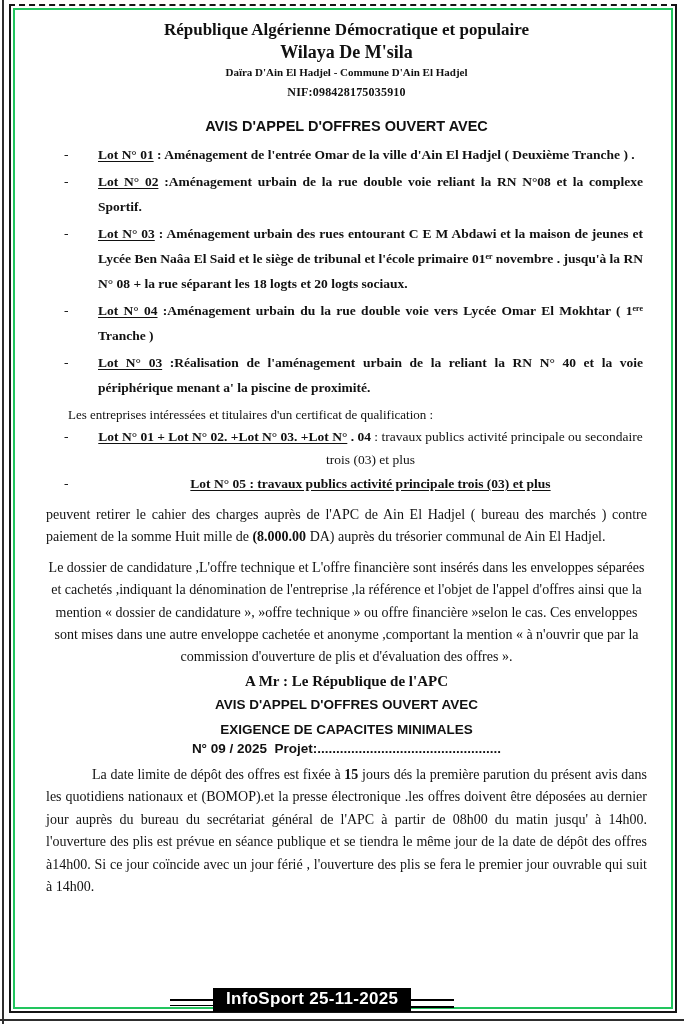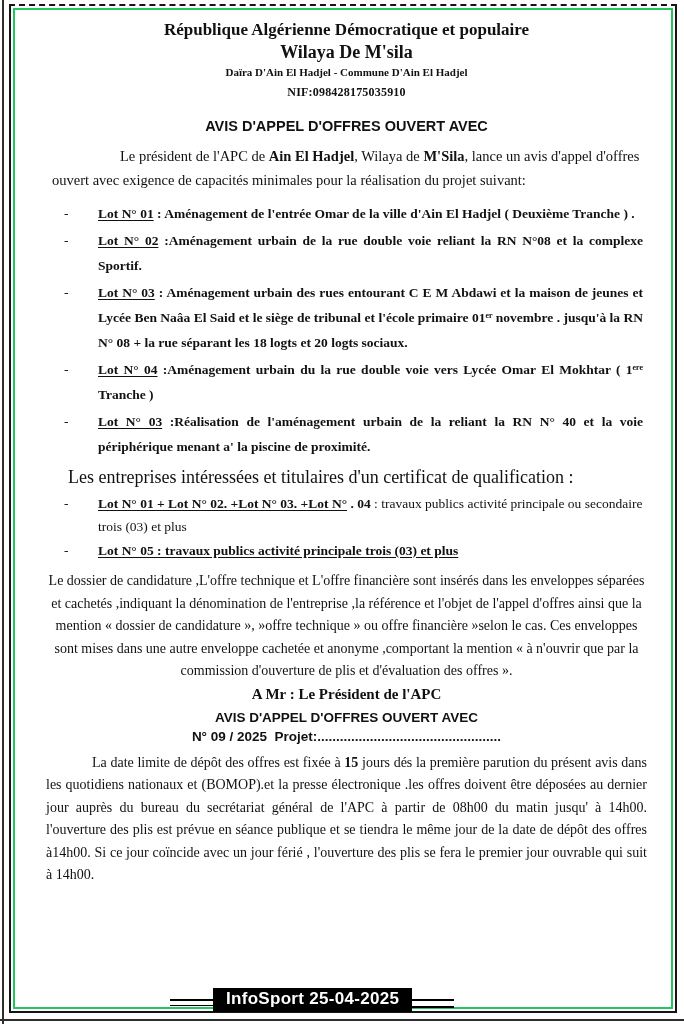--- a/index.html
+++ b/index.html
@@ -32,23 +32,23 @@
 
   .notice-title{font-size:14.5px;font-weight:bold;line-height:1.45;margin:16px 0 6px 0;}
 
   .intro{font-size:14.5px;line-height:1.62;text-indent:68px;margin:8px 6px 10px 6px;}
 
   .lots{margin:2px 0 4px 14px;}
   .lot-item{display:flex;font-size:13.5px;font-weight:bold;line-height:1.85;margin:2px 0;}
   .lot-marker{flex:0 0 34px;font-weight:normal;padding-left:4px;}
   .lot-body{flex:1;padding-right:4px;text-align:justify;}
 
-  .qual-intro{font-size:18px;margin:1px 0 2px 22px;line-height:1.5;}
+  .qual-intro{font-size:13px;margin:1px 0 2px 22px;line-height:1.5;}
   .qual-item{display:flex;font-size:13.5px;line-height:1.7;margin:1px 0;}
-  .qual-body{flex:1;padding-right:4px;}
+  .qual-body{flex:1;padding-right:4px;text-align:center;}
 
   .para{font-size:14px;line-height:1.6;margin:8px 0 0 0;}
   .just{text-align:justify;}
   .addr{font-size:15px;font-weight:bold;margin-top:4px;}
   .sub-title{font-size:13.5px;font-weight:bold;line-height:1.6;margin-top:4px;}
   .projet-line{font-size:13.5px;font-weight:bold;}
   .deadline{text-indent:46px;}
 
   .badge{
     position:absolute;
@@ -77,21 +77,20 @@
 
       <div class="center gov1">République Algérienne Démocratique et populaire</div>
       <div class="center gov2">Wilaya De M'sila</div>
       <div class="center gov3">Daïra D'Ain El Hadjel -  Commune D'Ain El Hadjel</div>
       <div class="center nif">NIF:098428175035910</div>
 
       <div class="center notice-title sans">
         <div>AVIS D'APPEL D'OFFRES OUVERT AVEC</div>
       </div>
 
-      <p class="intro"><span>Le président de l'APC de </span><span class="b">Ain El Hadjel</span><span>, Wilaya de </span><span class="b">M'Sila</span><span>, lance un avis d'appel d'offres ouvert avec exigence de capacités minimales  pour  la réalisation du projet  suivant:</span></p>
 
       <div class="lots">
         <div class="lot-item">
           <span class="lot-marker">-</span>
           <span class="lot-body"><span class="u">Lot N°  01</span><span> : </span><span>Aménagement de l'entrée Omar de la ville d'Ain El Hadjel (  Deuxième Tranche ) .</span></span>
         </div>
         <div class="lot-item">
           <span class="lot-marker">-</span>
           <span class="lot-body"><span class="u">Lot N°  02</span><span> :</span><span>Aménagement urbain de  la rue double voie reliant la RN N°08 et la  complexe  Sportif.</span></span>
         </div>
@@ -114,29 +113,31 @@
         <div class="qual-item">
           <span class="lot-marker">-</span>
           <span class="qual-body"><span class="b u">Lot N° 01  + Lot N°  02. +Lot N°  03. +Lot N°</span><span class="b"> . 04</span><span> : travaux publics  activité   principale ou secondaire  trois (03) et plus</span></span>
         </div>
         <div class="qual-item">
           <span class="lot-marker">-</span>
           <span class="qual-body"><span class="b u">Lot N° 05 : travaux  publics  activité   principale   trois  (03)  et plus</span><span class="b"></span><span></span></span>
         </div>
       </div>
 
+      <p class="para just"><span>peuvent retirer le cahier des charges auprès de l'APC de Ain El  Hadjel ( bureau des marchés ) contre paiement de la somme Huit   mille  de </span><span class="b">(8.000.00</span><span> DA)   auprès du trésorier communal de  Ain El Hadjel.</span></p>
 
 
       <p class="para center">Le dossier de candidature ,L'offre technique et L'offre financière sont insérés dans les enveloppes séparées et cachetés ,indiquant la dénomination de l'entreprise ,la référence et l'objet de l'appel d'offres ainsi que la mention « dossier de candidature », »offre technique » ou offre financière »selon le cas. Ces enveloppes sont mises dans une autre enveloppe cachetée  et anonyme ,comportant la mention « à n'ouvrir que par  la commission d'ouverture de plis et d'évaluation des offres ».</p>
 
-      <div class="center addr">A Mr : Le Président de l'APC</div>
+      <div class="center addr">A Mr : Le République de l'APC</div>
       <div class="center sub-title sans">AVIS D'APPEL D'OFFRES OUVERT AVEC</div>
+      <div class="center sub-title sans">EXIGENCE DE CAPACITES MINIMALES</div>
       <div class="center projet-line sans pre">N° 09 / 2025  Projet:.................................................</div>
 
       <p class="para just deadline"><span>La date limite de dépôt des offres est fixée à </span><span class="b">15</span><span> jours dés la première parution du présent avis dans les  quotidiens nationaux et (BOMOP).et la presse électronique .les offres doivent être déposées au dernier jour auprès du  bureau du secrétariat général de l'APC à partir de 08h00 du matin jusqu' à 14h00. l'ouverture des plis  est prévue en séance publique et se tiendra le même jour de la date de dépôt des offres à14h00.   Si ce jour coïncide avec un jour férié , l'ouverture des plis se fera le premier jour ouvrable qui suit à 14h00.</span></p>
 
     </div>
   </div>
 
   <div class="dash-left"></div>
   <div class="dash-mid"></div>
-  <div class="badge badge-pub">InfoSport 25-04-2025</div>
+  <div class="badge badge-pub">InfoSport 25-11-2025</div>
 </div>
 
 </body></html>

